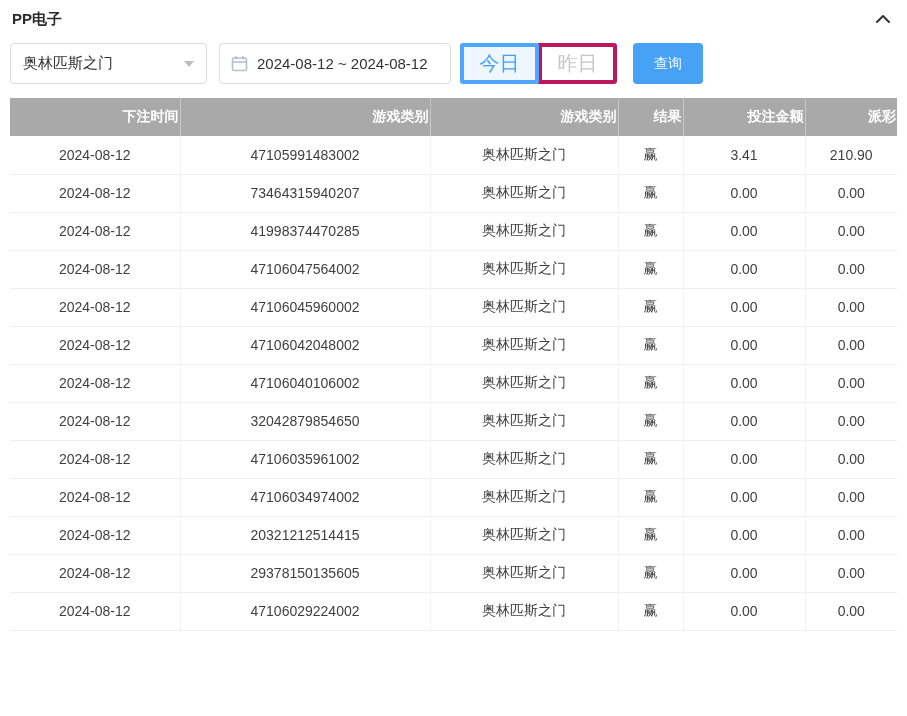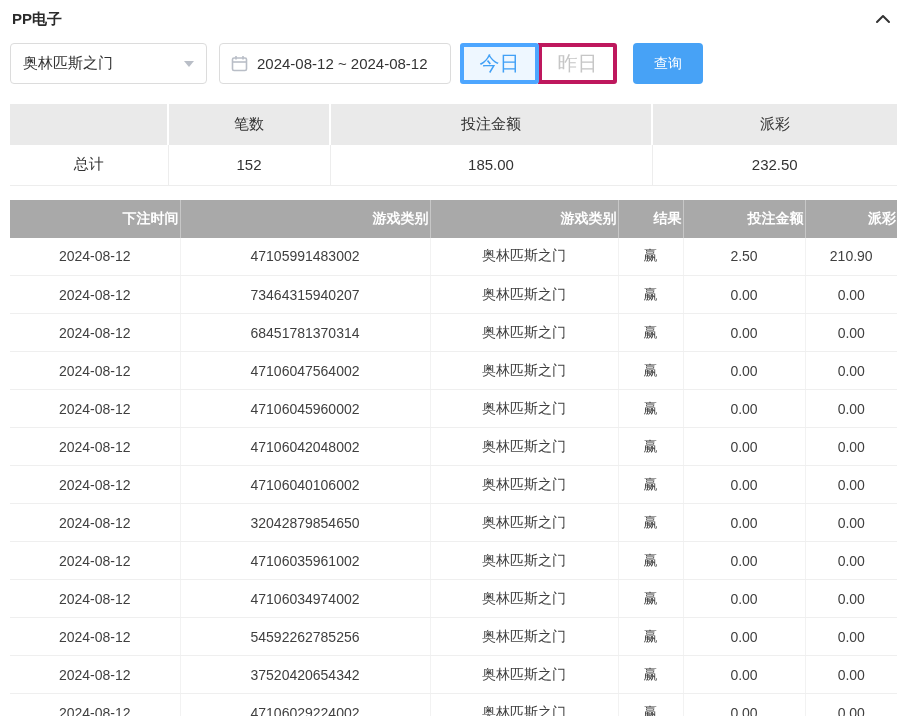--- a/index.html
+++ b/index.html
@@ -118,44 +118,20 @@
     </div>
 
     <div class="btn-group">
       <button class="quick-btn active">今日</button>
       <button class="quick-btn">昨日</button>
     </div>
 
     <button class="search-btn">查询</button>
   </div>
 
-  <table class="summary-table">
-    <colgroup>
-        <col style="width:158px">
-        <col style="width:162px">
-        <col style="width:322px">
-        <col style="width:245px">
-      </colgroup>
-    <thead>
-      <tr>
-        <th></th>
-        <th>笔数</th>
-        <th>投注金额</th>
-        <th>派彩</th>
-      </tr>
-    </thead>
-    <tbody>
-      <tr>
-        <td>总计</td>
-        <td>152</td>
-        <td>185.00</td>
-        <td>232.50</td>
-      </tr>
-    </tbody>
-  </table>
 
   <table class="bet-table">
     <colgroup>
         <col style="width:170px">
         <col style="width:250px">
         <col style="width:188px">
         <col style="width:65px">
         <col style="width:122px">
         <col style="width:92px">
       </colgroup>
@@ -168,34 +144,34 @@
         <th>投注金额</th>
         <th>派彩</th>
       </tr>
     </thead>
     <tbody>
         <tr>
     <td>2024-08-12</td>
     <td>47105991483002</td>
     <td>奥林匹斯之门</td>
     <td>赢</td>
-    <td>2.50</td>
+    <td>3.41</td>
     <td>210.90</td>
   </tr>
         <tr>
     <td>2024-08-12</td>
     <td>73464315940207</td>
     <td>奥林匹斯之门</td>
     <td>赢</td>
     <td>0.00</td>
     <td>0.00</td>
   </tr>
         <tr>
     <td>2024-08-12</td>
-    <td>68451781370314</td>
+    <td>41998374470285</td>
     <td>奥林匹斯之门</td>
     <td>赢</td>
     <td>0.00</td>
     <td>0.00</td>
   </tr>
         <tr>
     <td>2024-08-12</td>
     <td>47106047564002</td>
     <td>奥林匹斯之门</td>
     <td>赢</td>
@@ -245,29 +221,29 @@
         <tr>
     <td>2024-08-12</td>
     <td>47106034974002</td>
     <td>奥林匹斯之门</td>
     <td>赢</td>
     <td>0.00</td>
     <td>0.00</td>
   </tr>
         <tr>
     <td>2024-08-12</td>
-    <td>54592262785256</td>
-    <td>奥林匹斯之门</td>
-    <td>赢</td>
-    <td>0.00</td>
-    <td>0.00</td>
-  </tr>
-        <tr>
-    <td>2024-08-12</td>
-    <td>37520420654342</td>
+    <td>20321212514415</td>
+    <td>奥林匹斯之门</td>
+    <td>赢</td>
+    <td>0.00</td>
+    <td>0.00</td>
+  </tr>
+        <tr>
+    <td>2024-08-12</td>
+    <td>29378150135605</td>
     <td>奥林匹斯之门</td>
     <td>赢</td>
     <td>0.00</td>
     <td>0.00</td>
   </tr>
         <tr>
     <td>2024-08-12</td>
     <td>47106029224002</td>
     <td>奥林匹斯之门</td>
     <td>赢</td>

